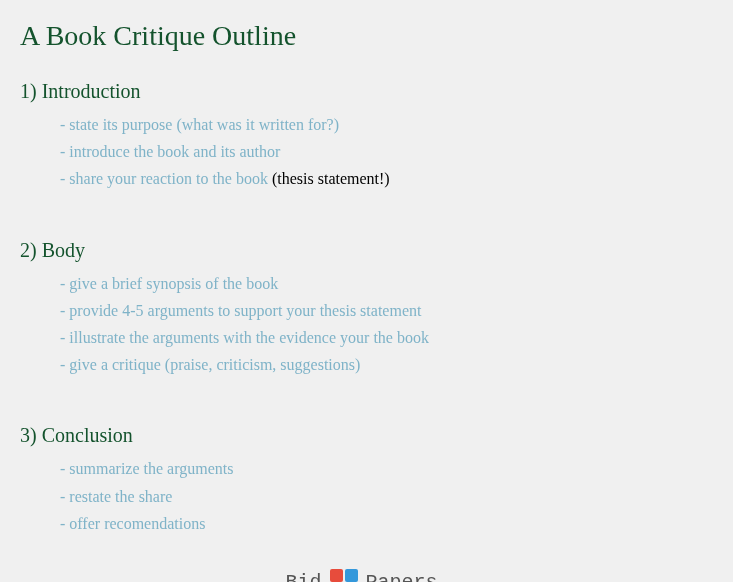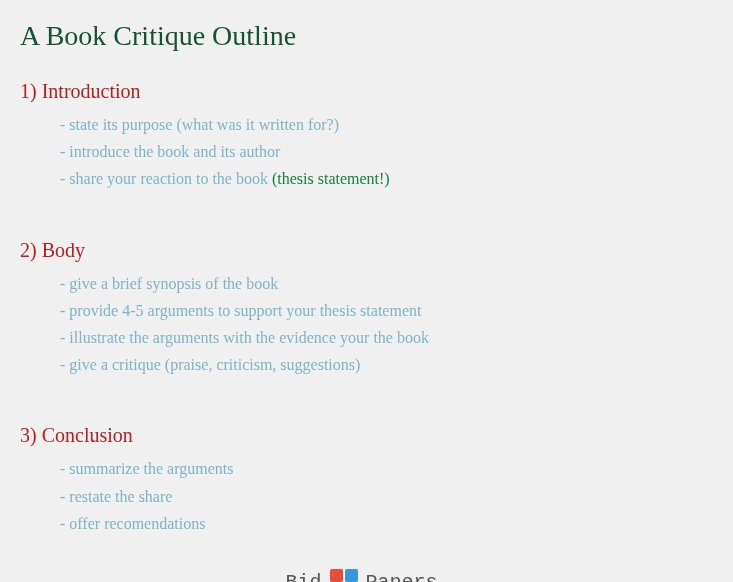--- a/index.html
+++ b/index.html
@@ -18,21 +18,21 @@
 
     .page-title {
       font-size: 28px;
       font-weight: normal;
       color: #14532d;
       margin-bottom: 20px;
     }
 
     .section-heading {
       font-size: 20px;
-      color: #b91c1c;
+      color: #14532d;
       margin-bottom: 8px;
       margin-top: 28px;
     }
 
     .bullet-list {
       list-style: none;
       padding-left: 40px;
       margin-bottom: 10px;
     }
 
@@ -40,21 +40,21 @@
       font-size: 16px;
       color: #7fb3c8;
       line-height: 1.7;
     }
 
     .bullet-list li::before {
       content: "- ";
     }
 
     .thesis-highlight {
-      color: #15803d;
+      color: #000000;
     }
 
     .footer {
       display: flex;
       align-items: center;
       justify-content: center;
       margin-top: 32px;
       gap: 8px;
       font-family: Liberation Mono, monospace;
     }

